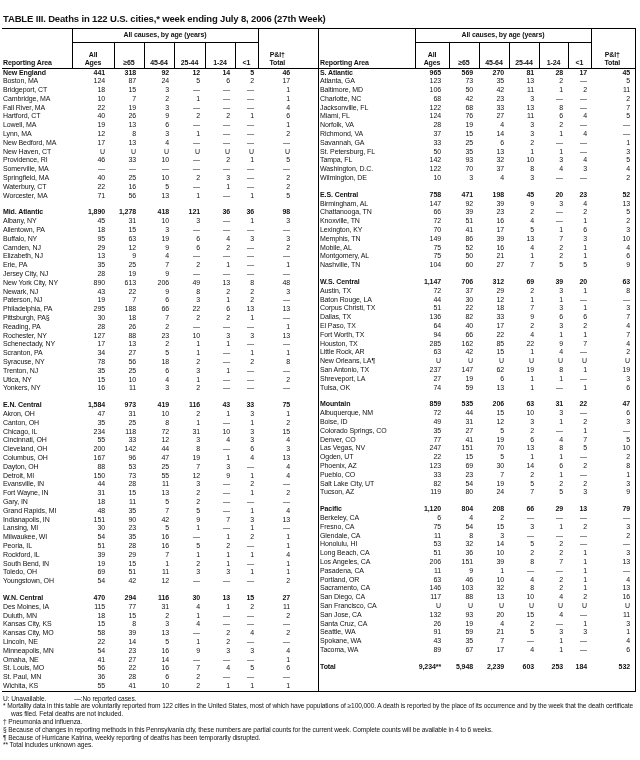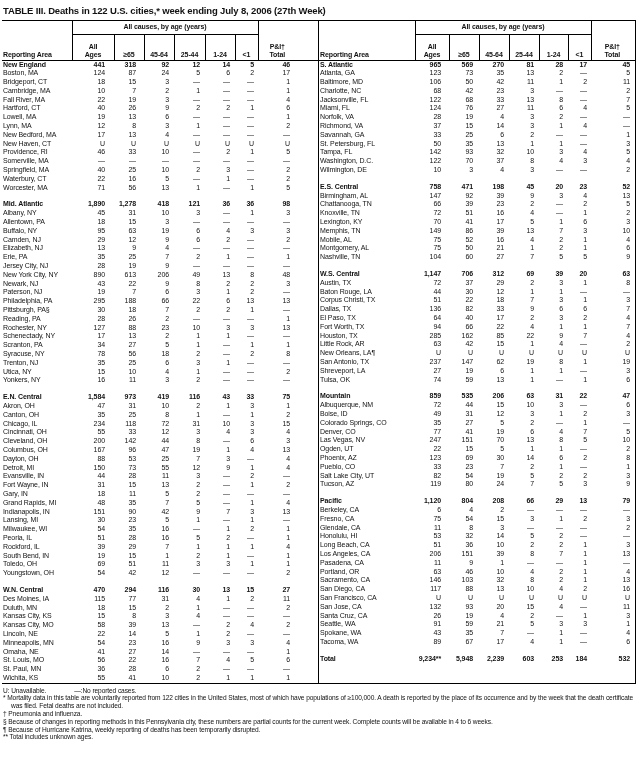--- a/index.html
+++ b/index.html
@@ -2,21 +2,21 @@
 <html><head>
 <meta charset="utf-8">
 <style>
   * { box-sizing: border-box; }
   html,body { margin:0; padding:0; }
   body {
     width:640px; height:760px; background:#ffffff; color:#121212;
     font-family:"Liberation Sans", sans-serif;
     -webkit-font-smoothing: antialiased;
   }
-  .page { padding:5px 3px 0 2px; }
+  .page { padding:5px 3px 0 2px;margin-top:8px; }
   .title {
     font-size:9.5px; font-weight:700; letter-spacing:-0.15px;
     margin:0 0 4px 1px; white-space:nowrap;
   }
   .table-wrap {
     display:flex; align-items:stretch; width:634px;
     border-top:1px solid #000; border-bottom:1px solid #000;
   }
   .panel { width:317px; border-right:1px solid #000; }
   table { border-collapse:collapse; table-layout:fixed; width:316px; }

